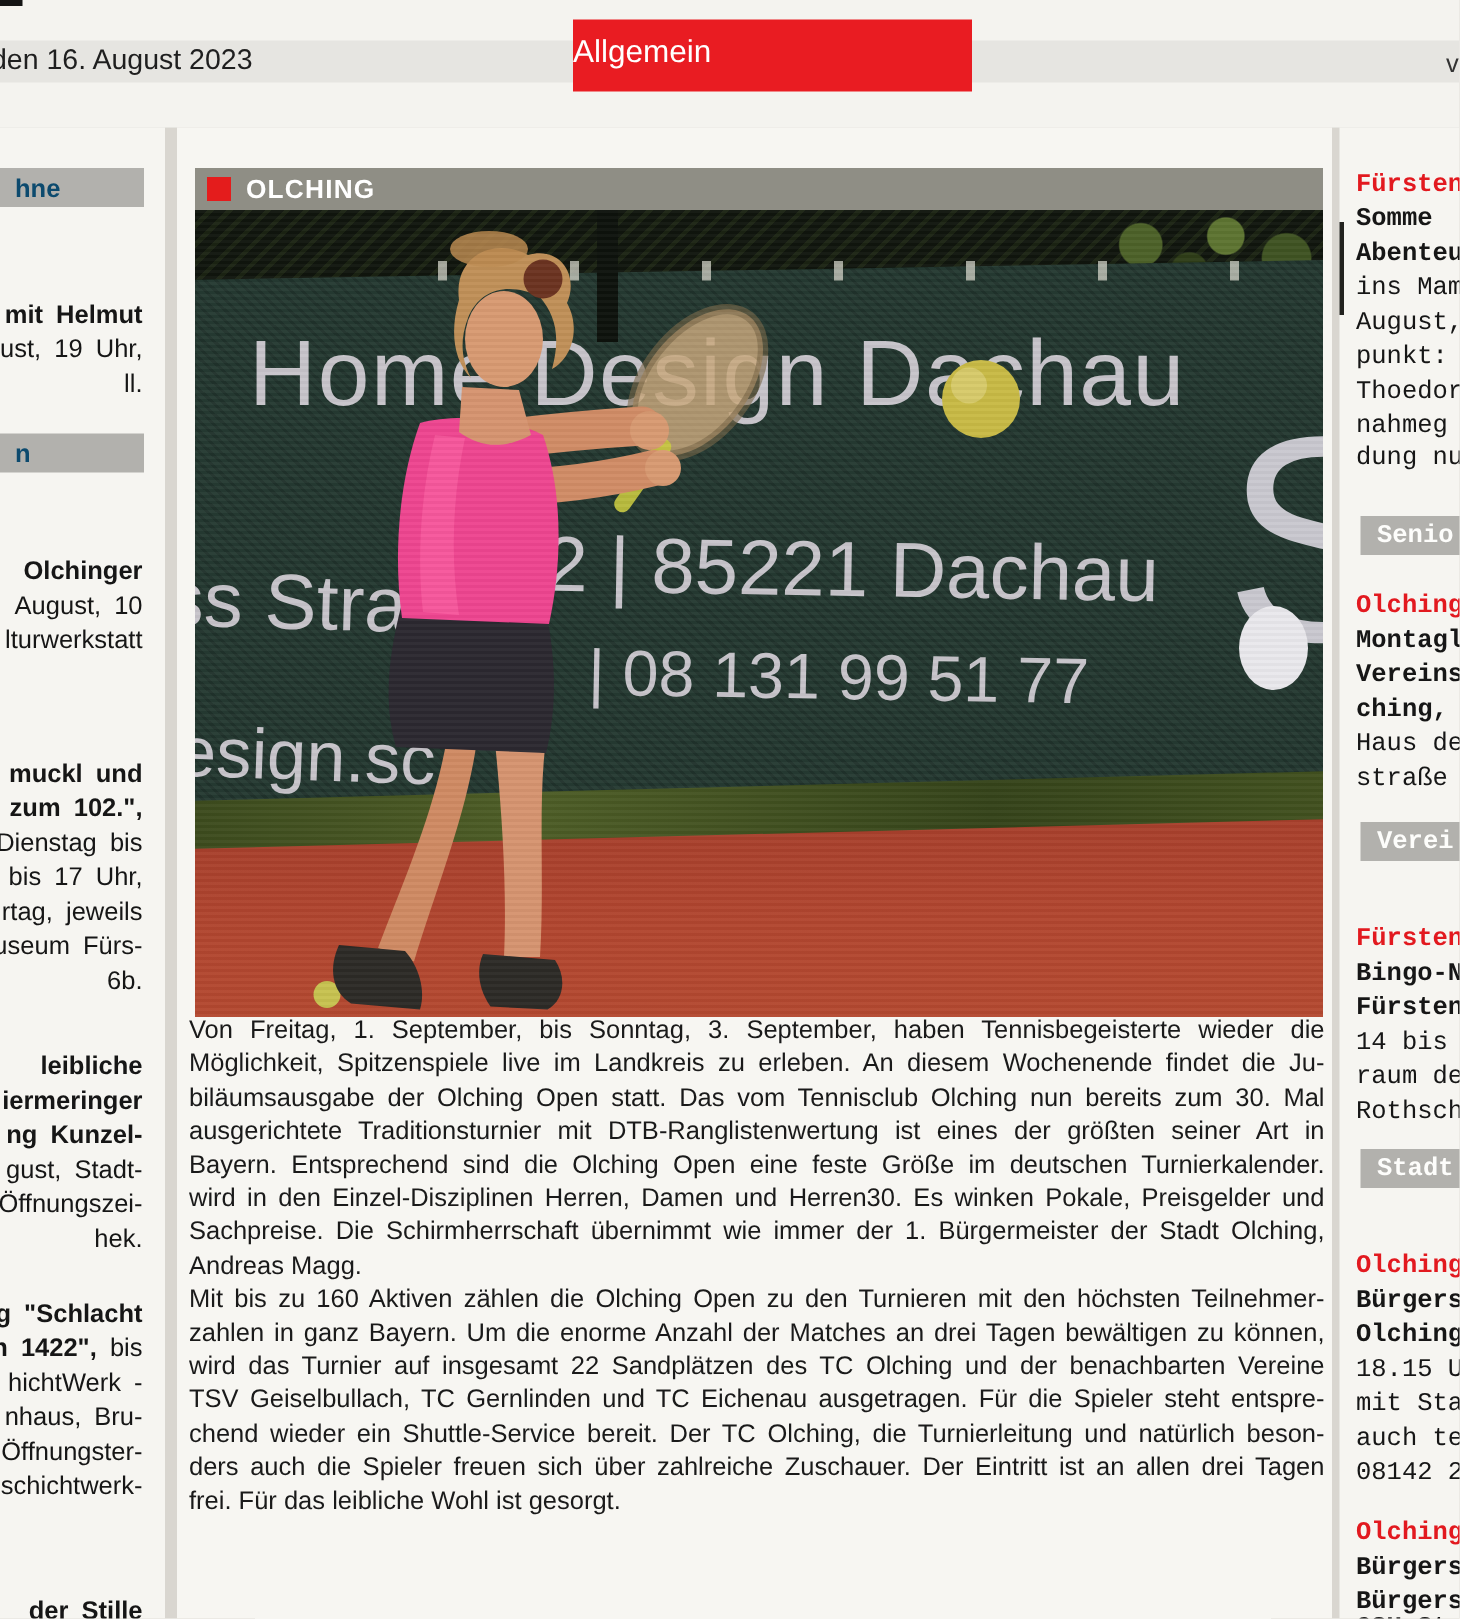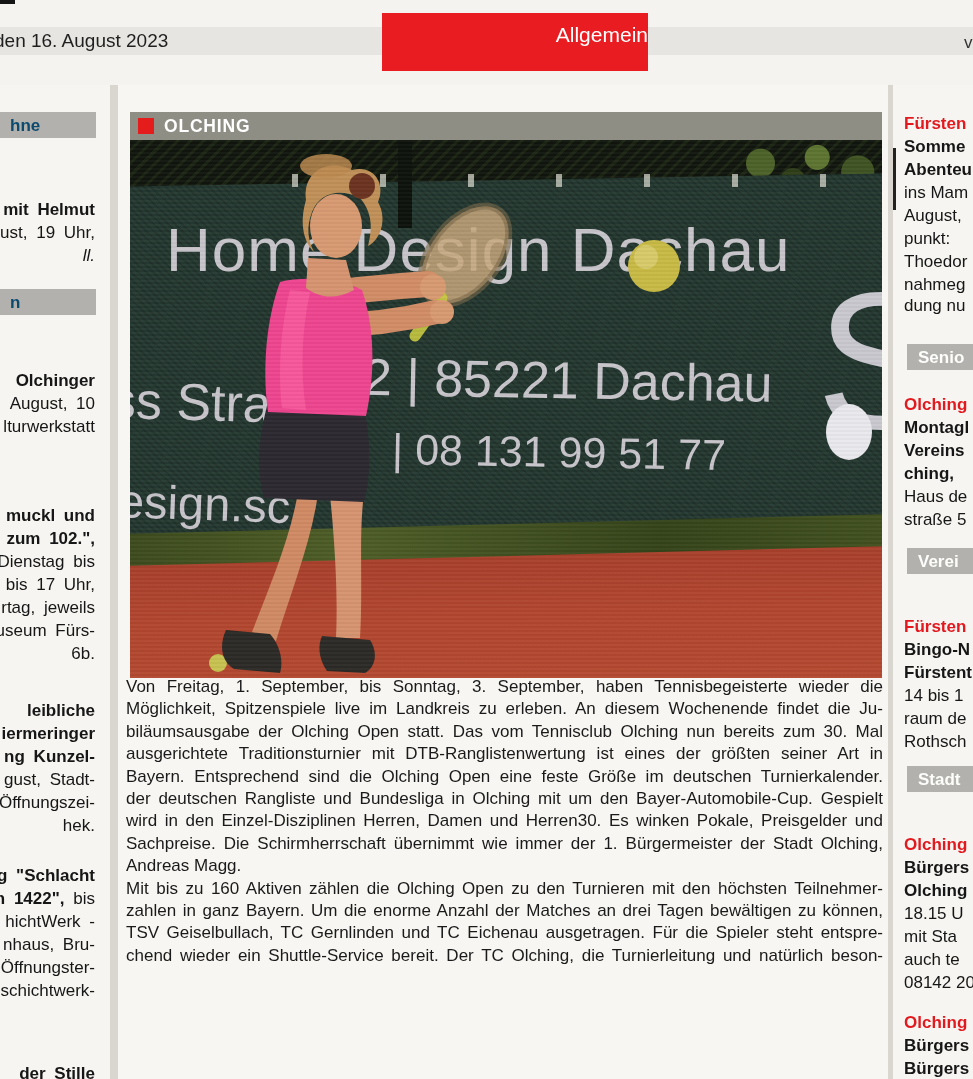--- a/index.html
+++ b/index.html
@@ -7,37 +7,37 @@
     width:973px;height:1079px;position:relative;overflow:hidden;
     background:#d9d6d0;
     font-family:"Liberation Sans", sans-serif;
   }
   .abs{position:absolute;}
   
   .top-strip{left:0;top:0;width:973px;height:85px;background:#f4f3ef;}
   .top-dash{left:0;top:0;width:15px;height:4px;background:#141414;}
   .top-band{left:0;top:27px;width:973px;height:28px;background:#e6e5e1;}
   .date{left:-6px;top:30px;font-size:19px;color:#1f1f1f;white-space:nowrap;}
-  .cat-box{left:382px;top:13px;width:266px;height:58px;background:#e91c22;
-    color:#ffffff;text-align:right;line-height:44px;font-size:21px;}
+  .cat-box{left:382px;top:13px;width:266px;height:48px;background:#e91c22;
+    color:#ffffff;text-align:left;line-height:44px;font-size:21px;}
   .edge-frag{left:964px;top:33px;font-size:17px;color:#333;}
   
   .bg-left{left:0;top:85px;width:110px;height:994px;background:#f6f5f1;}
   .bg-main{left:118px;top:85px;width:770px;height:994px;background:#f7f6f2;}
   .bg-right{left:893px;top:85px;width:80px;height:994px;background:#f6f5f1;}
   .col-rule{left:893px;top:148px;width:3px;height:62px;background:#22221f;}
   
   #left-col{left:0;top:0;width:97px;height:1079px;position:absolute;}
   #left-col .lc-line{position:absolute;right:2px;white-space:nowrap;
     font-size:17px;color:#161616;word-spacing:4px;}
   #left-col .lc-bold{font-weight:bold;}
   #left-col .lc-bar{position:absolute;left:0;width:86px;height:26px;background:#b2b1ad;
     color:#0c4a6e;font-weight:bold;font-size:17px;line-height:27px;padding-left:10px;}
   
-  #right-col{left:904px;top:0;width:69px;height:1079px;position:absolute;}
+  #right-col{left:904px;top:0;width:69px;height:1079px;position:absolute;font-family:Liberation Mono, monospace;}
   #right-col .rc-line{position:absolute;left:0;white-space:nowrap;
     font-size:17px;color:#161616;}
   #right-col .rc-bold{font-weight:bold;}
   #right-col .rc-red{font-weight:bold;color:#e2191f;}
   #right-col .rc-bar{position:absolute;left:3px;width:58px;height:26px;background:#b2b1ad;
     color:#fdfdfb;font-weight:bold;font-size:17px;line-height:27px;padding-left:11px;}
   
   .olch-bar{left:130px;top:112px;width:752px;height:28px;background:#8f8e85;}
   .olch-sq{position:absolute;left:8px;top:6px;width:16px;height:16px;background:#e41c1c;}
   .olch-label{position:absolute;left:34px;top:0;line-height:28px;color:#fff;
@@ -94,21 +94,21 @@
 
 <div class="abs bg-left"></div>
 <div class="abs bg-main"></div>
 <div class="abs bg-right"></div>
 <div class="abs col-rule"></div>
 
 <div id="left-col">
     <div class="lc-bar" style="top: 112px;">hne</div>
     <div class="lc-line lc-bold" style="top: 200px;">mit Helmut</div>
     <div class="lc-line " style="top: 223px; font-weight: normal;">ust, 19 Uhr,</div>
-    <div class="lc-line " style="top: 246px; font-weight: normal; font-style: italic;">ll.</div>
+    <div class="lc-line " style="top: 246px; font-weight: normal;">ll.</div>
     <div class="lc-bar" style="top: 289px;">n</div>
     <div class="lc-line lc-bold" style="top: 371px;">Olchinger</div>
     <div class="lc-line " style="top: 394px; font-weight: normal;">August, 10</div>
     <div class="lc-line " style="top: 417px; font-weight: normal;">lturwerkstatt</div>
     <div class="lc-line lc-bold" style="top: 506px;">muckl und</div>
     <div class="lc-line lc-bold" style="top: 529px;">zum 102.",</div>
     <div class="lc-line " style="top: 552px; font-weight: normal;">Dienstag bis</div>
     <div class="lc-line " style="top: 575px; font-weight: normal;">8 bis 17 Uhr,</div>
     <div class="lc-line " style="top: 598px; font-weight: normal;">rtag, jeweils</div>
     <div class="lc-line " style="top: 621px; font-weight: normal;">useum Fürs-</div>
@@ -190,28 +190,30 @@
   </svg>
   <div class="abs ph-grain"></div>
 </div>
 
 <div id="article-text">
     <div class="aline">Von Freitag, 1. September, bis Sonntag, 3. September, haben Tennisbegeisterte wieder die</div>
     <div class="aline">Möglichkeit, Spitzenspiele live im Landkreis zu erleben. An diesem Wochenende findet die Ju-</div>
     <div class="aline">biläumsausgabe der Olching Open statt. Das vom Tennisclub Olching nun bereits zum 30. Mal</div>
     <div class="aline">ausgerichtete Traditionsturnier mit DTB-Ranglistenwertung ist eines der größten seiner Art in</div>
     <div class="aline">Bayern. Entsprechend sind die Olching Open eine feste Größe im deutschen Turnierkalender.</div>
-    <div class="aline">der deutschen Rangliste und Bundesliga in Olching mit um den Bayer-Automobile-Cup. Gespielt</div>
     <div class="aline">wird in den Einzel-Disziplinen Herren, Damen und Herren30. Es winken Pokale, Preisgelder und</div>
     <div class="aline">Sachpreise. Die Schirmherrschaft übernimmt wie immer der 1. Bürgermeister der Stadt Olching,</div>
     <div class="aline pend">Andreas Magg.</div>
     <div class="aline">Mit bis zu 160 Aktiven zählen die Olching Open zu den Turnieren mit den höchsten Teilnehmer-</div>
     <div class="aline">zahlen in ganz Bayern. Um die enorme Anzahl der Matches an drei Tagen bewältigen zu können,</div>
+    <div class="aline">wird das Turnier auf insgesamt 22 Sandplätzen des TC Olching und der benachbarten Vereine</div>
     <div class="aline">TSV Geiselbullach, TC Gernlinden und TC Eichenau ausgetragen. Für die Spieler steht entspre-</div>
     <div class="aline">chend wieder ein Shuttle-Service bereit. Der TC Olching, die Turnierleitung und natürlich beson-</div>
+    <div class="aline">ders auch die Spieler freuen sich über zahlreiche Zuschauer. Der Eintritt ist an allen drei Tagen</div>
+    <div class="aline pend">frei. Für das leibliche Wohl ist gesorgt.</div>
   </div>
 
 <div id="right-col">
     <div class="rc-line rc-red" style="top: 114px;">Fürsten</div>
     <div class="rc-line rc-bold" style="top: 137px;">Somme</div>
     <div class="rc-line rc-bold" style="top: 160px;">Abenteu</div>
     <div class="rc-line " style="top: 183px; font-weight: normal;">ins Mam</div>
     <div class="rc-line " style="top: 206px; font-weight: normal;">August,</div>
     <div class="rc-line " style="top: 229px; font-weight: normal;">punkt:</div>
     <div class="rc-line " style="top: 252px; font-weight: normal;">Thoedor</div>

